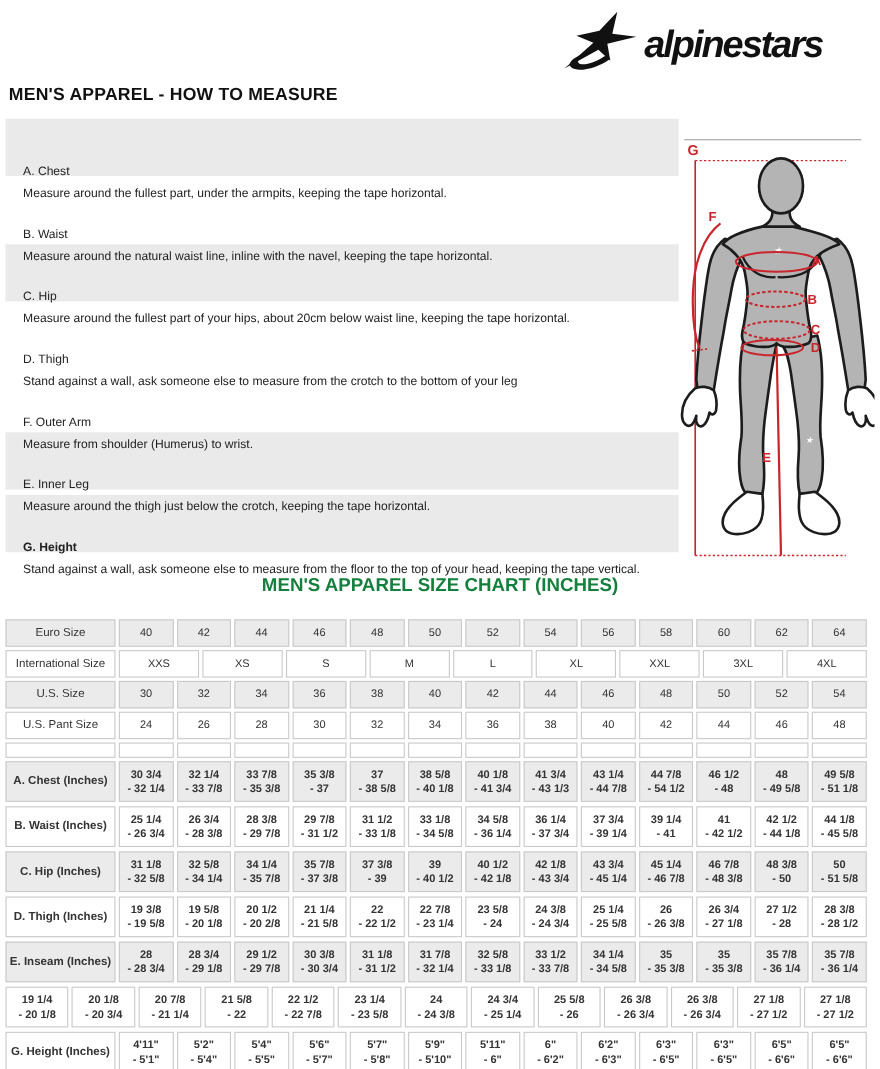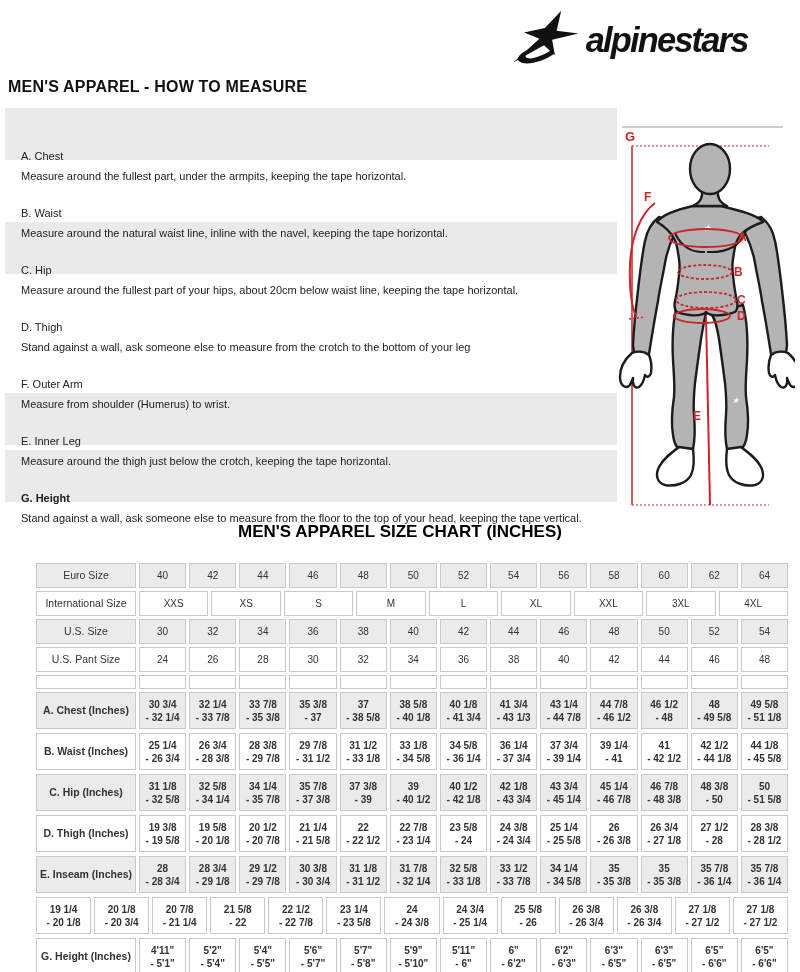--- a/index.html
+++ b/index.html
@@ -14,24 +14,24 @@
 
   .guide{position:absolute;left:5px;top:108px;width:612px;}
   .gblock{height:52px;margin-bottom:5px;padding:12px 16px 0 16px;box-sizing:border-box;background:#fff;}
   .gblock.shaded{background:#eaeaea;}
   .gtitle{font-size:11px;color:#222;margin-bottom:8px;margin-top:30px;}
   .gtitle.bold{font-weight:bold;}
   .gdesc{font-size:11px;color:#222;}
 
   .figure-wrap{position:absolute;left:617px;top:105px;width:180px;height:410px;}
 
-  .chart-title{position:absolute;left:0;top:522px;width:100%;text-align:center;font-size:17px;font-weight:bold;color:#000000;}
+  .chart-title{position:absolute;left:0;top:522px;width:100%;text-align:center;font-size:17px;font-weight:bold;color:#15803d;}
 
   .size-table{position:absolute;left:5px;top:563px;width:783px;}
-  .trow{display:flex;gap:3px;margin-bottom:3px;margin-left:31px;}
+  .trow{display:flex;gap:3px;margin-bottom:3px;}
   .trow.data{margin-bottom:4px;font-weight:bold;}
   .tcell{box-sizing:border-box;border:1px solid #c9c9c9;background:#fff;display:flex;flex-direction:column;align-items:center;justify-content:center;font-size:10px;color:#333;text-align:center;line-height:13px;}
   .trow.shaded .tcell{background:#ebebeb;}
   .tcell.label{flex:0 0 100px;font-size:10.5px;}
   .tcell.val{flex:1 1 0;}
   .trow.hdr .tcell{height:25px;}
   .trow.spacer .tcell{height:14px;}
   .trow.data .tcell{height:37px;}
 </style>
 </head>
@@ -247,21 +247,21 @@
         <div class="tcell val">
           <div class="rtop">41 3/4</div>
           <div class="rbot">- 43 1/3</div>
         </div>
         <div class="tcell val">
           <div class="rtop">43 1/4</div>
           <div class="rbot">- 44 7/8</div>
         </div>
         <div class="tcell val">
           <div class="rtop">44 7/8</div>
-          <div class="rbot">- 46 1/2</div>
+          <div class="rbot">- 54 1/2</div>
         </div>
         <div class="tcell val">
           <div class="rtop">46 1/2</div>
           <div class="rbot">- 48</div>
         </div>
         <div class="tcell val">
           <div class="rtop">48</div>
           <div class="rbot">- 49 5/8</div>
         </div>
         <div class="tcell val">
@@ -384,21 +384,21 @@
         <div class="tcell val">
           <div class="rtop">19 3/8</div>
           <div class="rbot">- 19 5/8</div>
         </div>
         <div class="tcell val">
           <div class="rtop">19 5/8</div>
           <div class="rbot">- 20 1/8</div>
         </div>
         <div class="tcell val">
           <div class="rtop">20 1/2</div>
-          <div class="rbot">- 20 7/8</div>
+          <div class="rbot">- 20 2/8</div>
         </div>
         <div class="tcell val">
           <div class="rtop">21 1/4</div>
           <div class="rbot">- 21 5/8</div>
         </div>
         <div class="tcell val">
           <div class="rtop">22</div>
           <div class="rbot">- 22 1/2</div>
         </div>
         <div class="tcell val">

